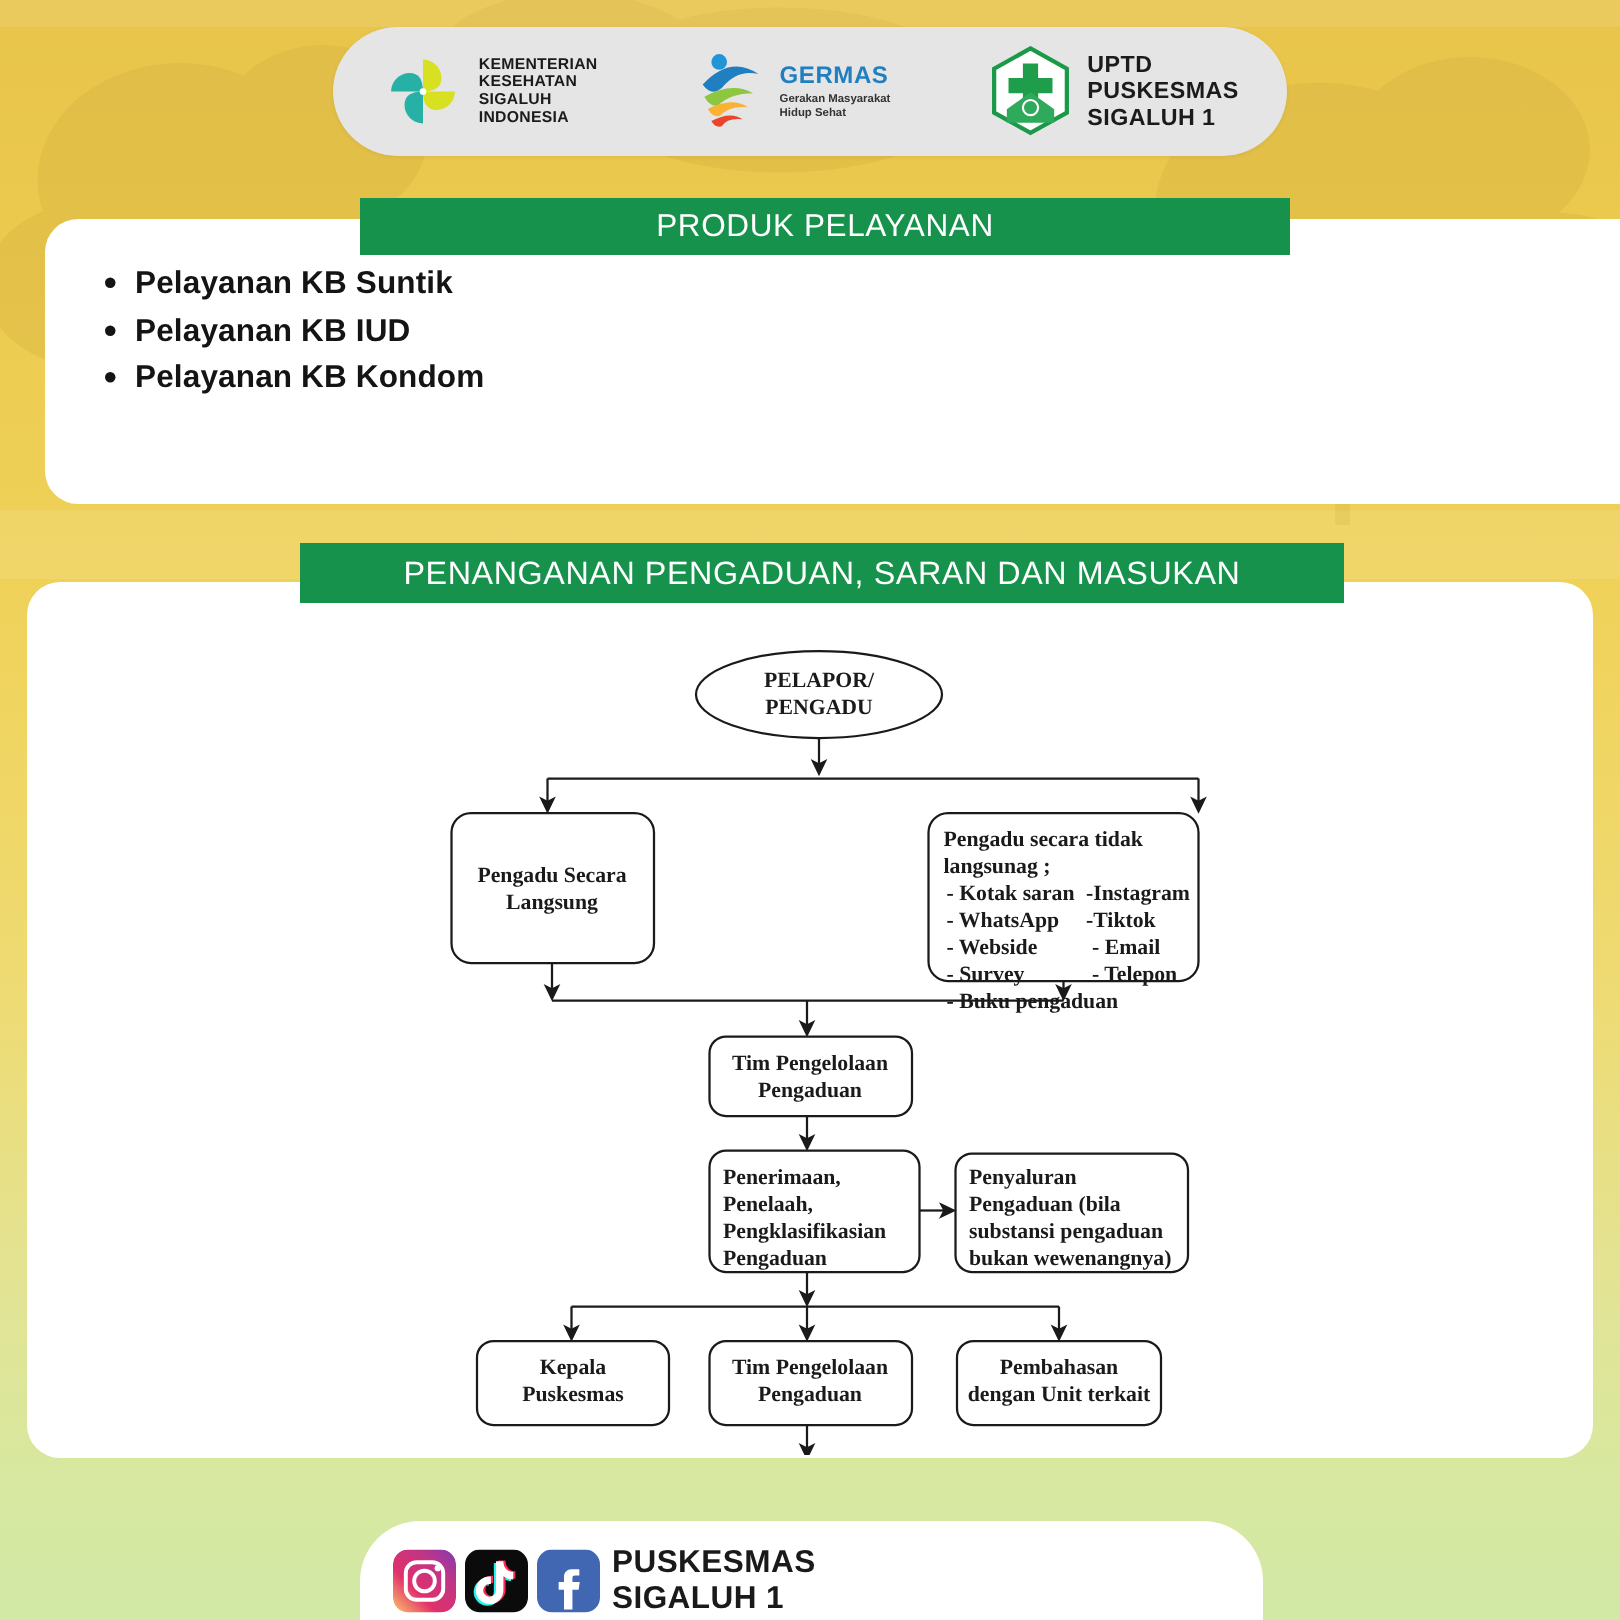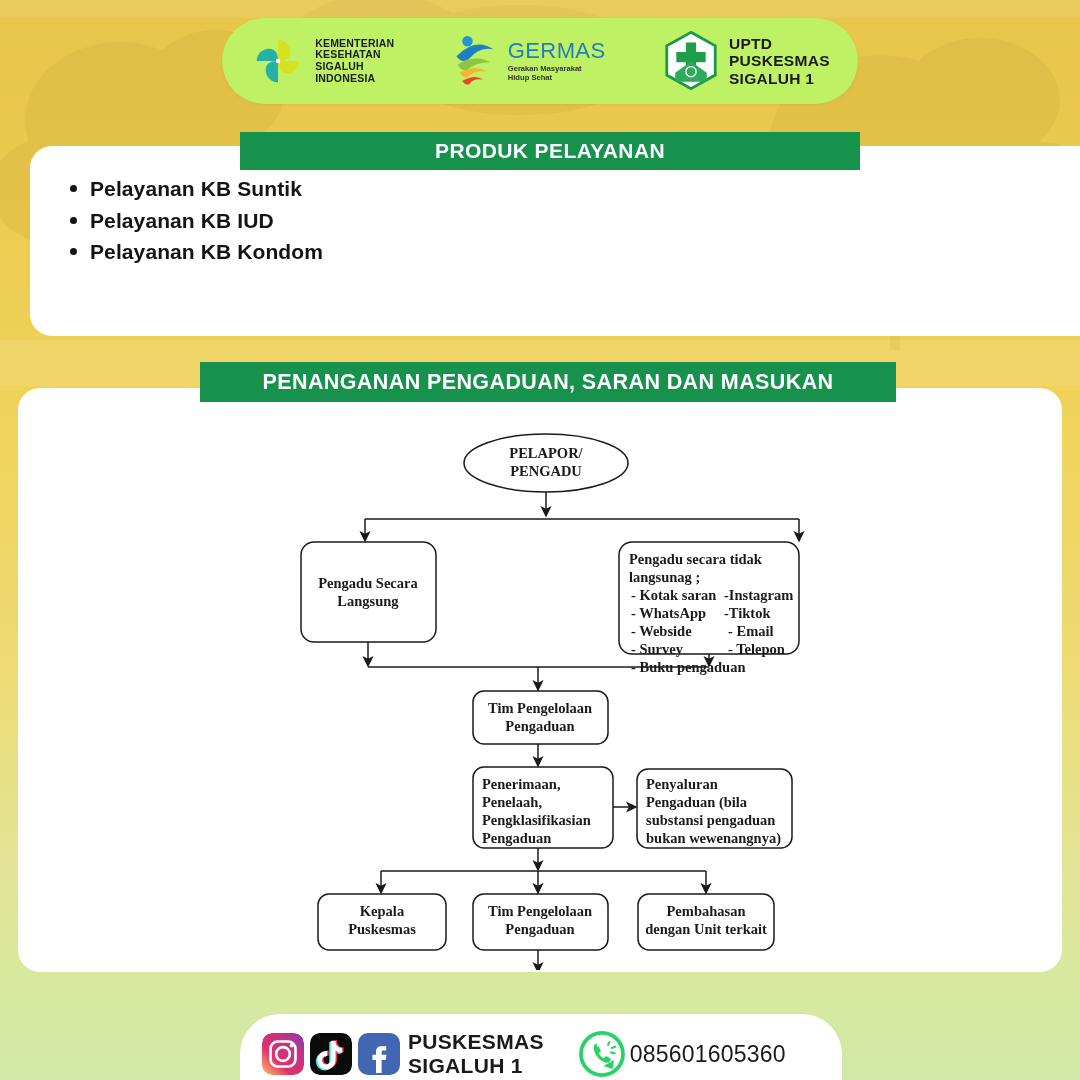--- a/index.html
+++ b/index.html
@@ -25,43 +25,43 @@
     position:absolute;left:0;top:0;width:100%;height:420px;
     opacity:.22;
   }
   .bg-stripe{
     position:absolute;left:0;width:100%;
     background:rgba(255,255,255,.10);
   }
   
   .header-pill{
     position:absolute;left:222px;top:18px;width:636px;height:86px;
-    background:#bef264;border-radius:43px;
+    background:#e5e5e5;border-radius:43px;
     display:flex;align-items:center;justify-content:space-around;
     box-shadow:0 1px 3px rgba(0,0,0,.06);
     z-index:5;
   }
   .logo-block{display:flex;align-items:center;gap:9px;}
   .logo-text{font-weight:bold;line-height:1.12;color:#1b1b1b;}
   .kemenkes-text{font-size:10.5px;letter-spacing:.2px;}
   .uptd-text{font-size:15.5px;letter-spacing:.3px;}
   .germas-wrap{display:flex;flex-direction:column;line-height:1;}
-  .germas-title{font-size:22px;font-weight:normal;color:#1f7fc0;letter-spacing:.4px;}
+  .germas-title{font-size:16px;font-weight:bold;color:#1f7fc0;letter-spacing:.4px;}
   .germas-sub{font-size:7.6px;color:#333;font-weight:bold;line-height:1.22;margin-top:2px;}
 
   
   .card{
     position:absolute;background:#fff;border-radius:22px;z-index:3;
   }
   #card-produk{left:30px;top:146px;width:1076px;height:190px;}
   #card-pengaduan{left:18px;top:388px;width:1044px;height:584px;}
 
   .banner{
     position:absolute;z-index:4;background:#16924c;
-    color:#fff;font-weight:bold;display:flex;align-items:center;
+    color:#fff;font-weight:normal;display:flex;align-items:center;
     justify-content:center;letter-spacing:.4px;
   }
   #banner-produk{left:240px;top:132px;width:620px;height:38px;font-size:21px;}
   #banner-pengaduan{left:200px;top:362px;width:696px;height:40px;font-size:21.5px;}
 
   
   .produk-list{
     position:absolute;left:22px;top:32px;margin:0;padding:0 0 0 38px;
     list-style:none;
   }
@@ -306,26 +306,13 @@
     </svg>
     <svg class="soc" viewBox="0 0 64 64">
       <rect x="0" y="0" width="64" height="64" rx="5" fill="#4267b2"></rect>
       <path d="M41 20h-6c-4.4 0-7.6 3.2-7.6 7.8V33H22v8h5.4v20h8.6V41h6.3l1.1-8H36v-3.9c0-1.6.5-2.6 2.6-2.6H43V20Z" fill="#ffffff"></path>
     </svg>
   </div>
   <div class="handle">
     <div>PUSKESMAS</div>
     <div>SIGALUH 1</div>
   </div>
-  <div class="wa-group">
-    <svg width="48" height="48" viewBox="0 0 64 64">
-      <circle cx="32" cy="32" r="28" fill="none" stroke="#25d366" stroke-width="5"></circle>
-      <path d="M46 52 L34 48 L48 40Z" fill="#25d366"></path>
-      <path d="M25 18c-1.8 0-3.4 1.5-3.8 3.4-.9 4.2 1.3 10.4 5 14.8 3.7 4.4 9.3 7.7 13.3 7.3 2-.2 3.7-1.8 3.9-3.6l.2-1.9-6.2-3.3-2.9 3c-2.6-1.1-5.6-4-7-6.7l3.2-2.6-3-6.4H25Z" fill="#25d366"></path>
-      <g stroke="#25d366" stroke-width="2.6" stroke-linecap="round">
-        <path d="M40 20 L42 16"></path>
-        <path d="M45 24 L50 22"></path>
-        <path d="M44 30 L49 31"></path>
-      </g>
-    </svg>
-    <span class="phone">085601605360</span>
-  </div>
 </div>
 
 </body></html>

